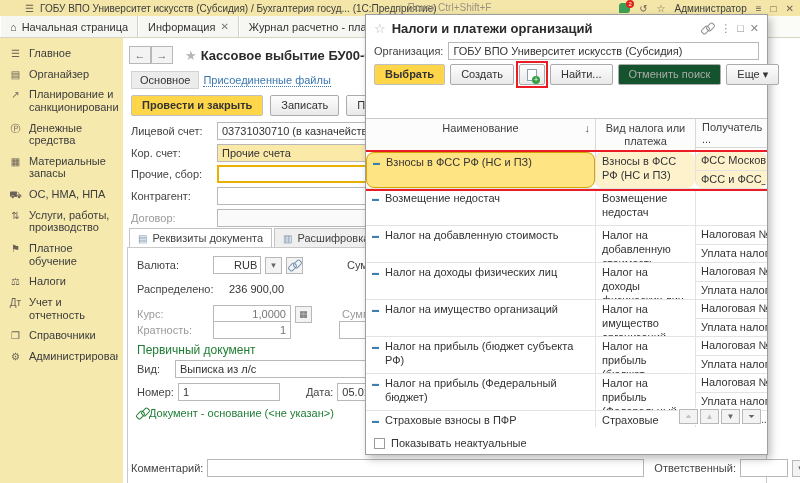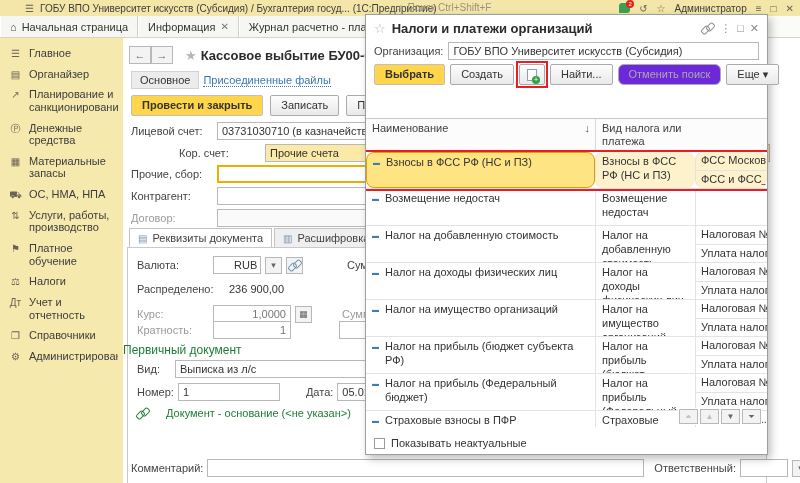--- a/index.html
+++ b/index.html
@@ -58,25 +58,25 @@
   .dlg-title { height:26px; display:flex; align-items:center; gap:6px; padding:0 8px; }
   .dlg-title .t { font-size:13px; font-weight:bold; color:#2b2b2b; flex:1; white-space:nowrap; overflow:hidden; }
   .dlg-ico { color:#8a8a8a; font-size:11px; cursor:default; }
   .dlg-org { display:flex; align-items:center; gap:5px; padding:1px 8px 4px; }
   .dlg-org .inp { flex:1; }
   .dlg-toolbar { display:flex; align-items:center; gap:5px; padding:0 8px 5px; }
   .copywrap { outline:2px solid #ec1c24; outline-offset:1px; }
   .iconbtn { width:26px; height:21px; border:1px solid #ababab; border-radius:2px; background:linear-gradient(#fdfdfd,#e9e9e9); display:flex; align-items:center; justify-content:center; }
   .doc-ico { position:relative; width:10px; height:12px; border:1px solid #8aa0b5; background:#fff; }
   .doc-ico::after { content:"+"; position:absolute; right:-4px; bottom:-4px; width:8px; height:8px; background:#35a046; color:#fff; border-radius:50%; font-size:7px; line-height:8px; text-align:center; }
-  .btn.dis { color:#aaa; background:#6d28d9;border-radius:6px; }
+  .btn.dis { color:#aaa; background:#14532d; }
   .more { margin-left:auto; }
   .tbl { position:absolute; left:0; right:0; top:103px; bottom:27px; border-top:1px solid #c9c9c9; overflow:hidden; }
   .thead { display:grid; grid-template-columns:229px 100px 1fr; height:33px; border-bottom:1px solid #c0c0c0; background:#fcfcfc; color:#3f3f3f; }
-  .th { padding:3px 6px; position:relative; line-height:1.2; }
+  .th { padding:3px 6px; position:relative; line-height:1.2;text-align:center; }
   .th + .th { border-left:1px solid #d8d8d8; }
   .th .sort { position:absolute; right:5px; top:3px; color:#555; }
   .th2 { display:flex; flex-direction:column; border-left:1px solid #d8d8d8; }
   .th2 div { flex:1; padding:2px 6px; }
   .th2 div + div { border-top:1px solid #d8d8d8; }
   .trow { display:grid; grid-template-columns:229px 100px 1fr; height:37px; border-bottom:1px solid #e3e3e3; }
   .td { padding:3px 6px 0; line-height:1.25; overflow:hidden; }
   .td + .td { border-left:1px solid #e3e3e3; }
   .td.name { display:flex; gap:6px; align-items:flex-start; }
   .dash { color:#3f7fae; font-weight:bold; line-height:1.1; }
@@ -201,21 +201,21 @@
       <span class="btn primary">Провести и закрыть</span>
       <span class="btn">Записать</span>
       <span class="btn" style="width:90px;">Провести</span>
     </div>
 
     <div class="row" style="left:8px; top:84px;">
       <span class="lbl" style="width:82px;">Лицевой счет:</span>
       <span class="inp" style="width:505px;">03731030710 (в казначействе)</span>
     </div>
     <div class="row" style="left:8px; top:106px;">
-      <span class="lbl" style="width:82px;margin-left:48px;">Кор. счет:</span>
+      <span class="lbl" style="width:82px;">Кор. счет:</span>
       <span class="inp yellow" style="width:505px;">Прочие счета</span>
     </div>
     <div class="row" style="left:8px; top:127px;">
       <span class="lbl" style="width:82px;">Прочие, сбор:</span>
       <span class="inp focus" style="width:505px;"></span>
     </div>
     <div class="row" style="left:8px; top:149px;">
       <span class="lbl" style="width:82px;">Контрагент:</span>
       <span class="inp" style="width:505px;"></span>
     </div>
@@ -255,35 +255,35 @@
       <span class="inp num" style="width:78px; color:#777;">1,0000</span>
       <span class="mini">▦</span>
       <span class="lbl dis" style="margin-left:26px;">Сумма в рублях</span>
     </div>
     <div class="row" style="left:14px; top:283px;">
       <span class="lbl dis" style="width:72px;">Кратность:</span>
       <span class="inp num" style="width:78px; color:#777;">1</span>
       <span class="inp num" style="width:100px; margin-left:44px;">23</span>
     </div>
 
-    <div class="row" style="left:0; top:305px;text-align:right;">
+    <div class="row" style="left:14px; top:305px;text-align:right;">
       <span class="green" style="font-size:12px;">Первичный документ</span>
     </div>
     <div class="row" style="left:14px; top:322px;">
       <span class="lbl" style="width:34px;">Вид:</span>
       <span class="inp" style="width:450px;">Выписка из л/с</span>
     </div>
     <div class="row" style="left:14px; top:345px;">
       <span class="lbl">Номер:</span>
       <span class="inp" style="width:102px;">1</span>
       <span class="lbl" style="margin-left:22px;">Дата:</span>
       <span class="inp" style="width:80px;">05.01.2012</span>
       <span class="mini">▦</span>
     </div>
-    <div class="row" style="left:14px; top:369px; gap:17px;">
+    <div class="row" style="left:14px; top:369px; gap:0;">
       <span class="chain" style="color:#1e7d34;"></span>
       <span class="green">Документ - основание (&lt;не указан&gt;)</span>
     </div>
 
     <div class="row" style="left:8px; top:421px;">
       <span class="lbl">Комментарий:</span>
       <span class="inp" style="width:437px;"></span>
       <span class="lbl" style="margin-left:6px;">Ответственный:</span>
       <span class="inp" style="width:48px;"></span>
       <span class="mini">▾</span>
@@ -314,20 +314,24 @@
       </span>
       <span class="btn">Найти...</span>
       <span class="btn dis">Отменить поиск</span>
       <span class="btn more"><span>Еще</span> <span>▾</span></span>
     </div>
 
     <div class="tbl">
       <div class="thead">
         <div class="th"><span>Наименование</span><span class="sort">↓</span></div>
         <div class="th">Вид налога или платежа</div>
+        <div class="th2">
+          <div>Получатель ...</div>
+          <div>Счет получат...</div>
+        </div>
       </div>
       <div id="tbody">
           <div class="trow sel">
             <div class="td name">
               <span class="dash" style="font-size: 7px; padding-top: 3px;">▬</span>
               <span>Взносы в ФСС РФ (НС и ПЗ)</span>
             </div>
             <div class="td">Взносы в ФСС РФ (НС и ПЗ)</div>
             <div class="td rc">
               <div>ФСС Москов...</div>

